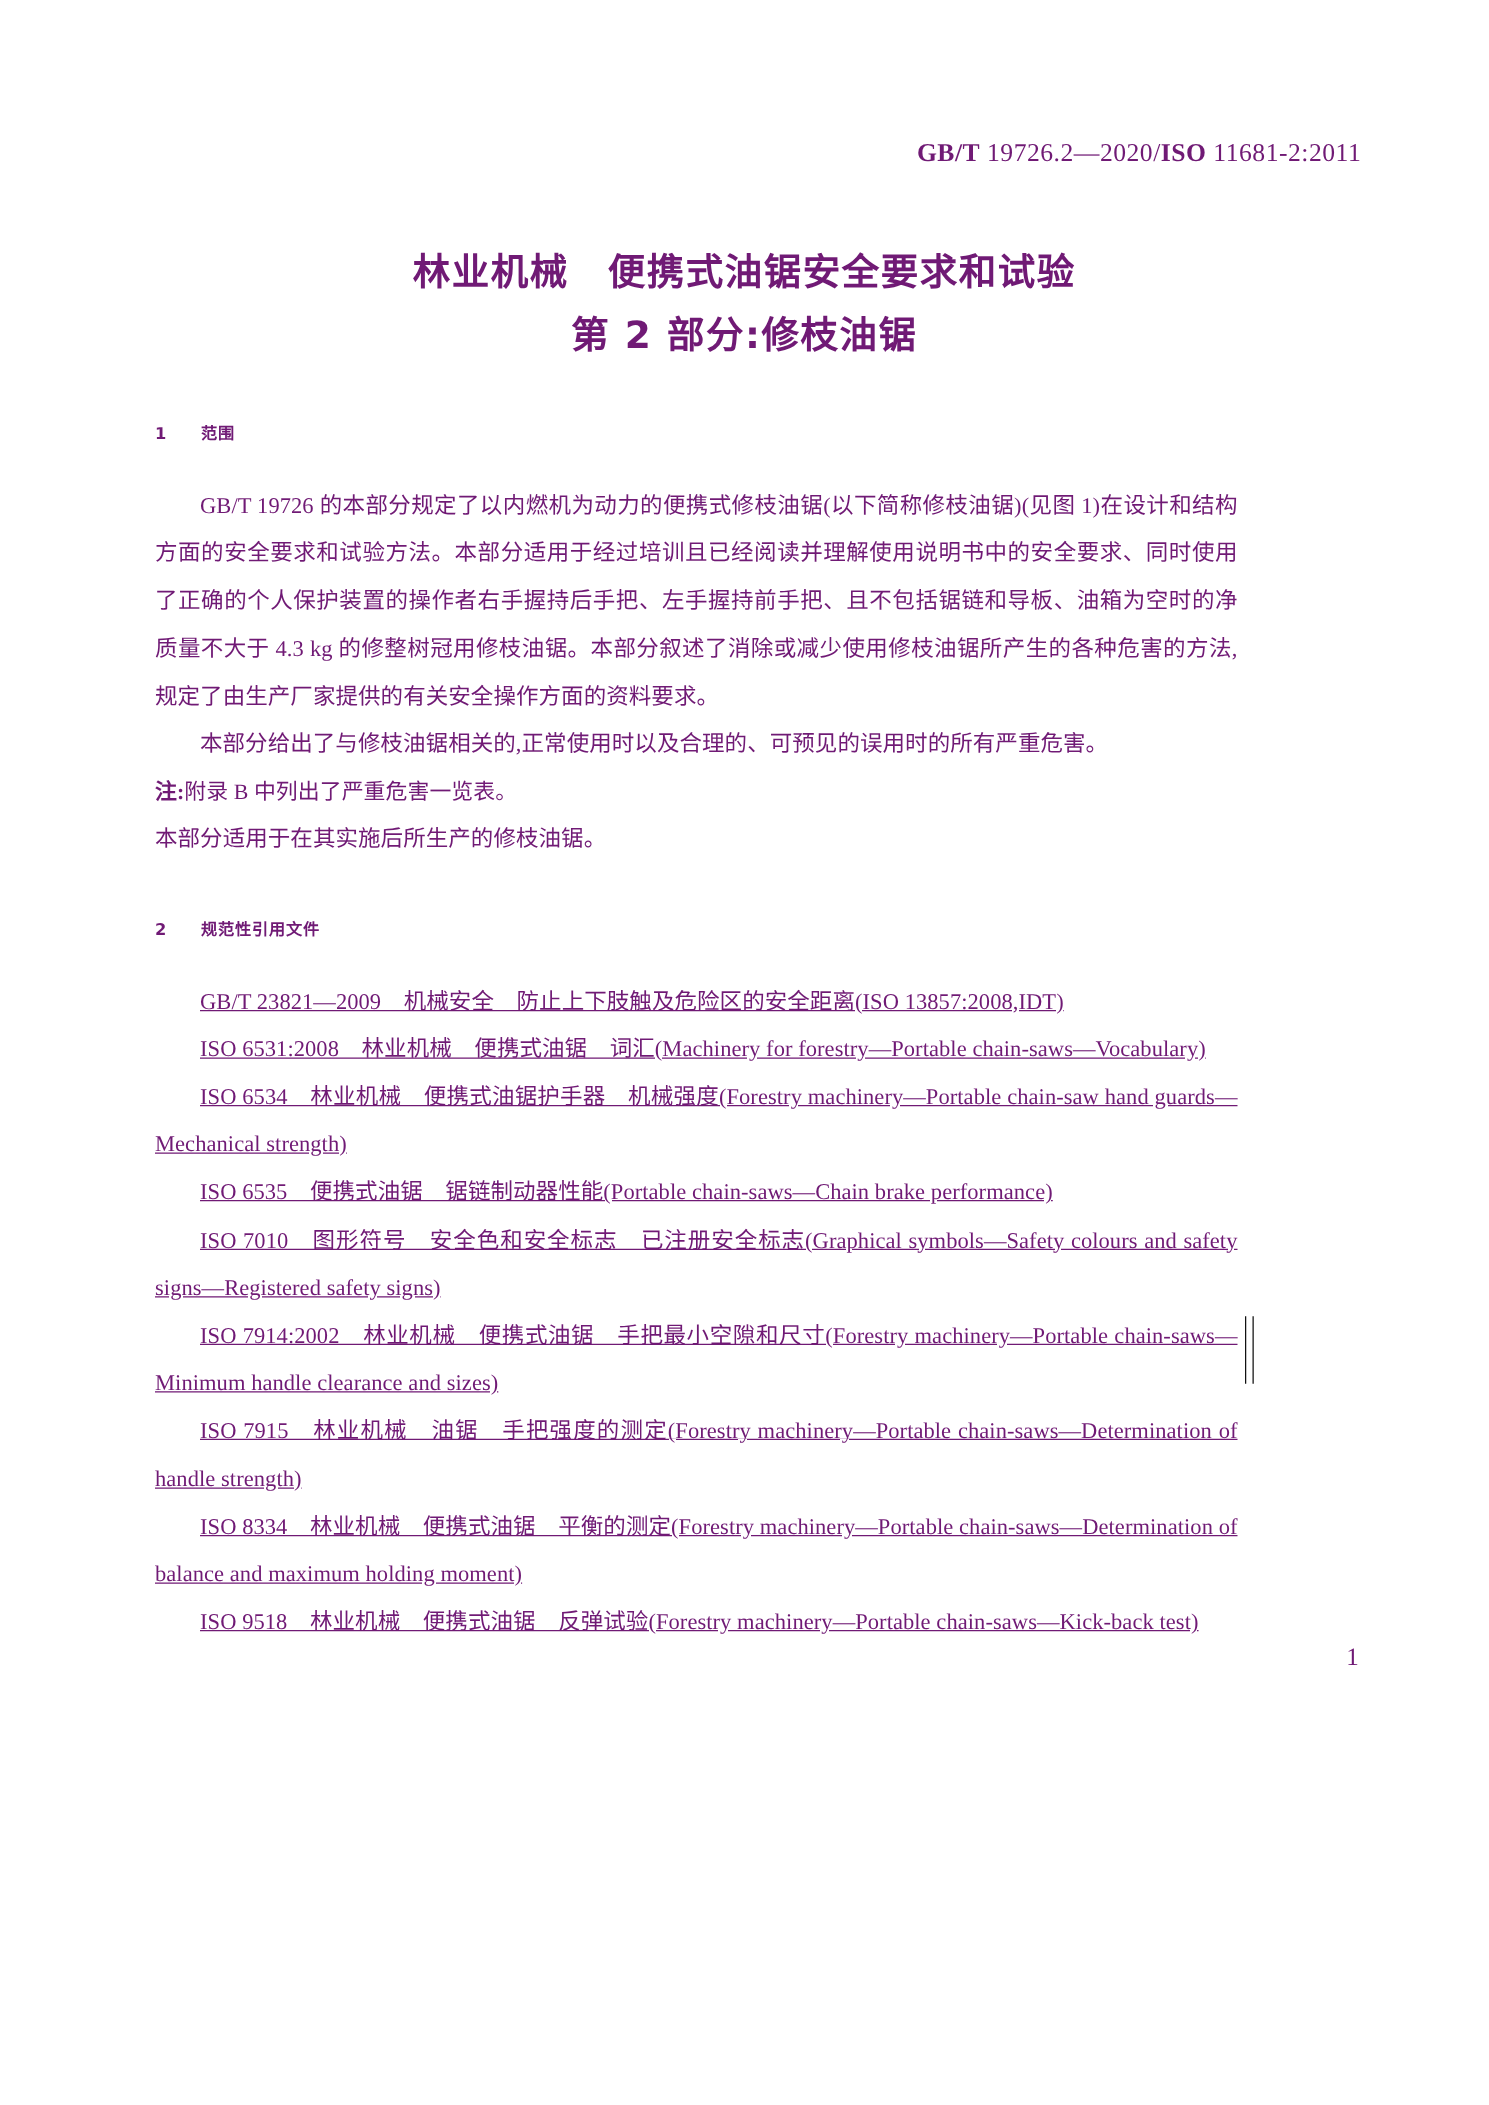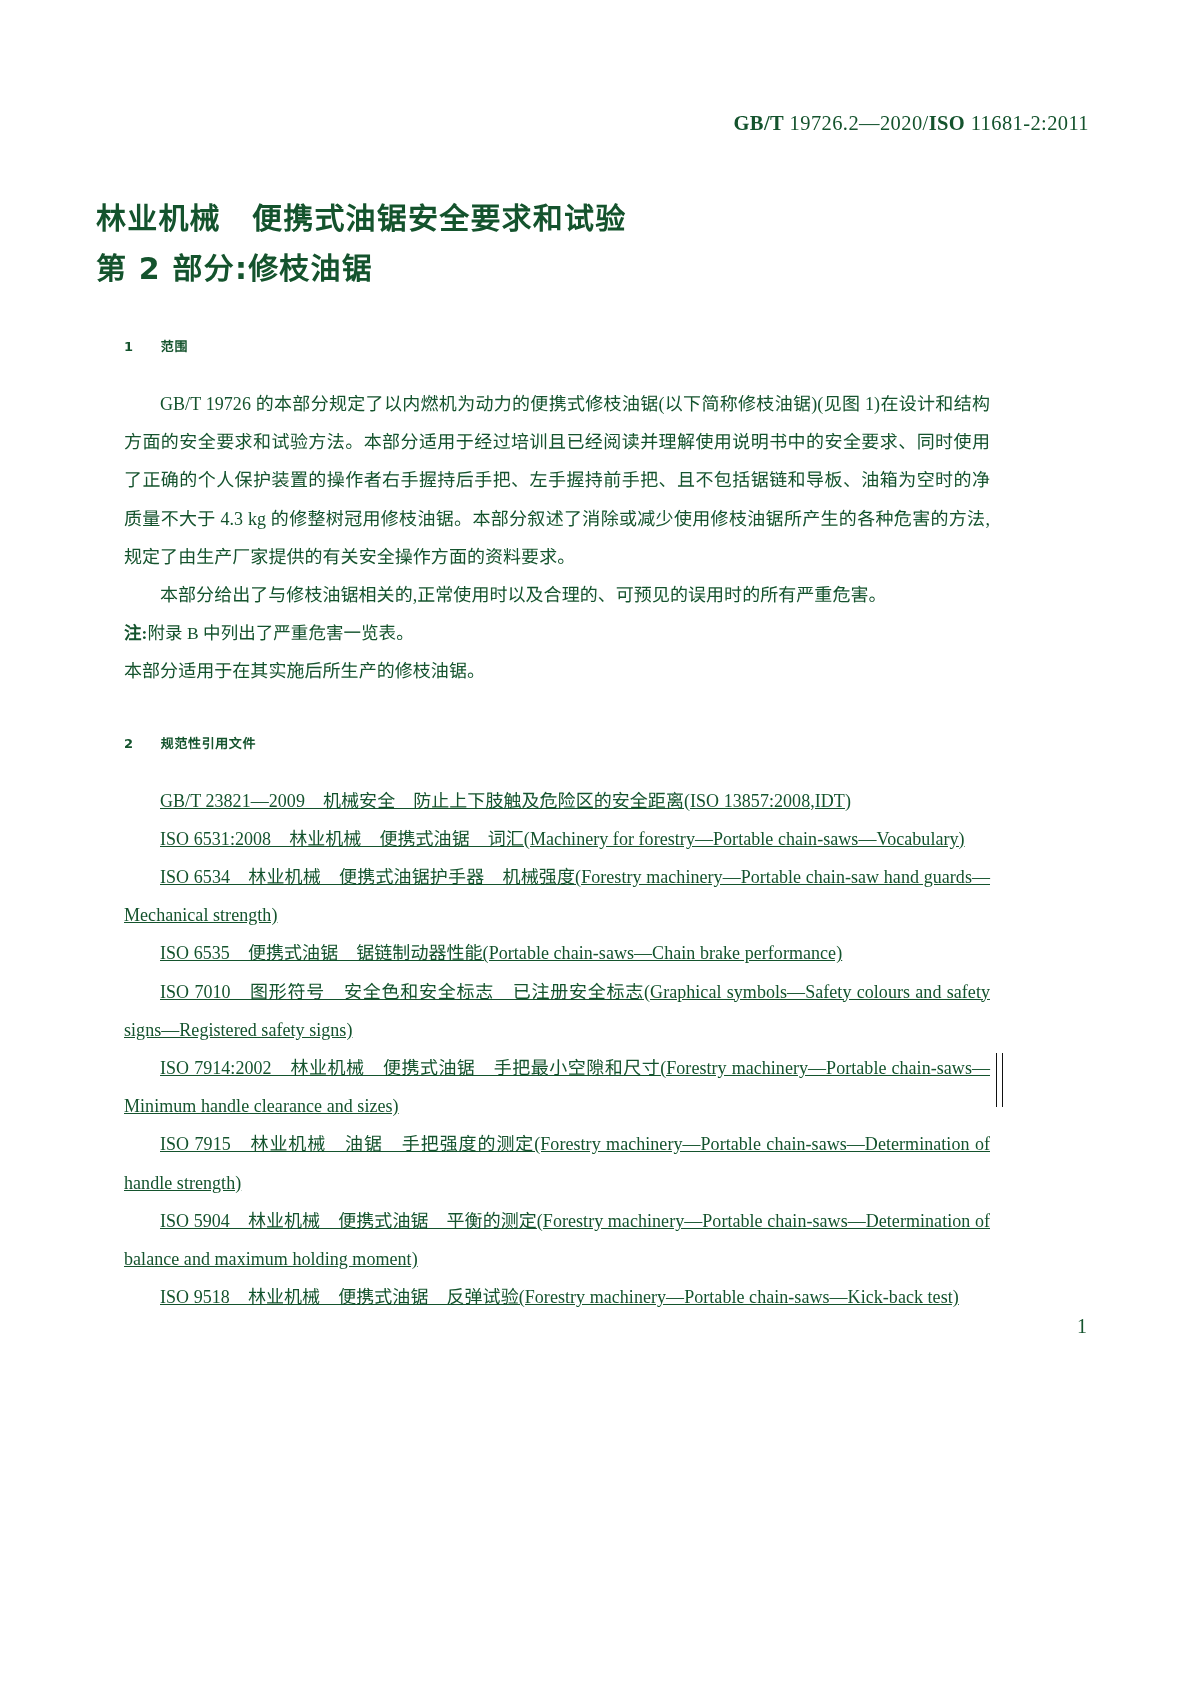--- a/index.html
+++ b/index.html
@@ -9,21 +9,21 @@
     background: #ffffff;
   }
   .page {
     position: relative;
     width: 1191px;
     height: 1430px;
     margin: 0 auto;
     background: #ffffff;
     box-sizing: border-box;
     font-family: "Liberation Serif", "DejaVu Serif", serif;
-    color: #14532d;
+    color: #701a75;
     overflow: hidden;
   }
 
   
   .header {
     position: absolute;
     top: 112px;
     left: 0;
     right: 102px;
     text-align: right;
@@ -35,20 +35,21 @@
   .header .std-bold {
     font-weight: bold;
   }
 
   
   .title-block {
     position: absolute;
     top: 196px;
     left: 96px;
     right: 96px;
+    text-align: center;
   }
   .title-line {
     font-family: "DejaVu Sans", "Liberation Sans", sans-serif;
     font-size: 30px;
     font-weight: 600;
     letter-spacing: 1.2px;
     line-height: 46px;
     white-space: pre;
   }
   .title-line.second {
@@ -150,21 +151,21 @@
     <div class="gap-after-head"></div>
 
 
     <p class="para hang">GB/T 23821—2009　机械安全　防止上下肢触及危险区的安全距离(ISO 13857:2008,IDT)</p>
     <p class="para hang">ISO 6531:2008　林业机械　便携式油锯　词汇(Machinery for forestry—Portable chain-saws—Vocabulary)</p>
     <p class="para hang">ISO 6534　林业机械　便携式油锯护手器　机械强度(Forestry machinery—Portable chain-saw hand guards—Mechanical strength)</p>
     <p class="para hang">ISO 6535　便携式油锯　锯链制动器性能(Portable chain-saws—Chain brake performance)</p>
     <p class="para hang">ISO 7010　图形符号　安全色和安全标志　已注册安全标志(Graphical symbols—Safety colours and safety signs—Registered safety signs)</p>
     <p class="para hang">ISO 7914:2002　林业机械　便携式油锯　手把最小空隙和尺寸(Forestry machinery—Portable chain-saws—Minimum handle clearance and sizes)</p>
     <p class="para hang">ISO 7915　林业机械　油锯　手把强度的测定(Forestry machinery—Portable chain-saws—Determination of handle strength)</p>
-    <p class="para hang">ISO 5904　林业机械　便携式油锯　平衡的测定(Forestry machinery—Portable chain-saws—Determination of balance and maximum holding moment)</p>
+    <p class="para hang">ISO 8334　林业机械　便携式油锯　平衡的测定(Forestry machinery—Portable chain-saws—Determination of balance and maximum holding moment)</p>
     <p class="para hang">ISO 9518　林业机械　便携式油锯　反弹试验(Forestry machinery—Portable chain-saws—Kick-back test)</p>
   </div>
 
   <div class="change-bar"></div>
 
   <div class="folio">1</div>
 
 </div>
 
 </body></html>

